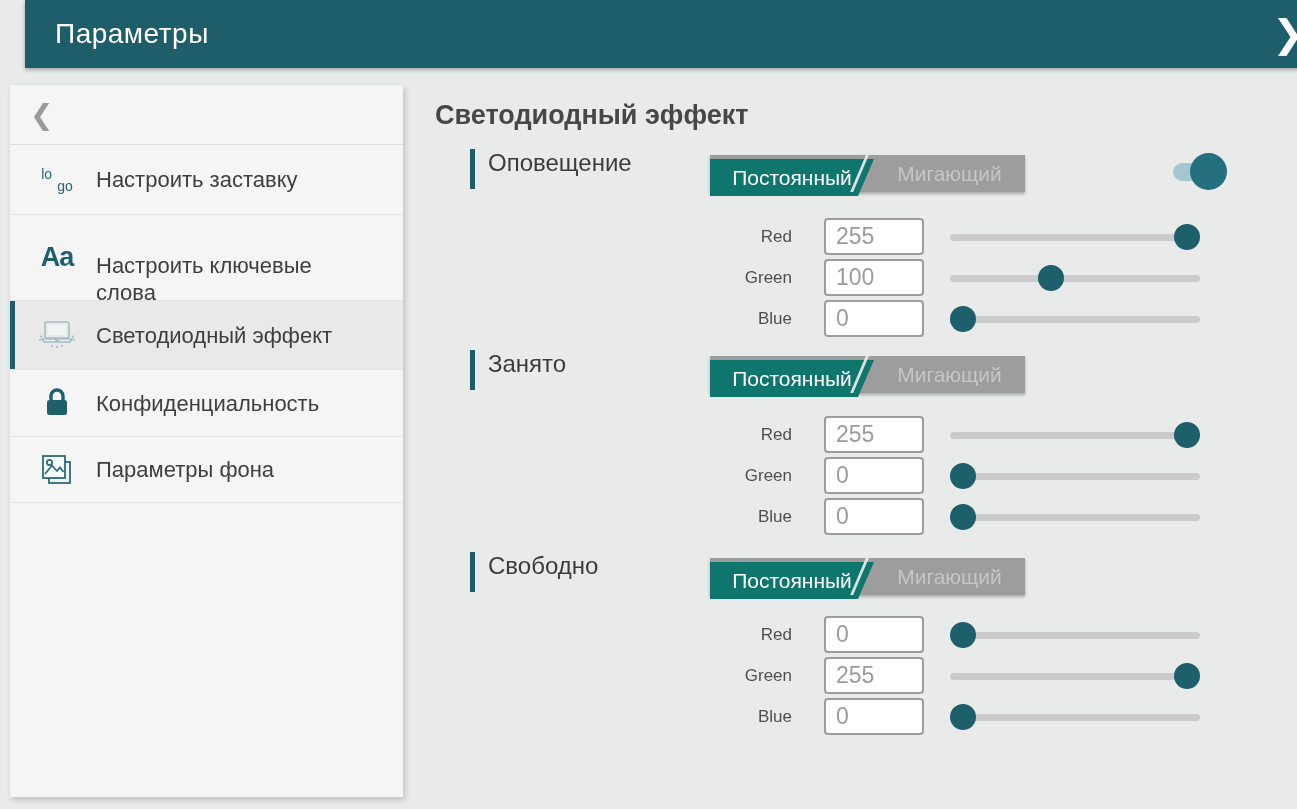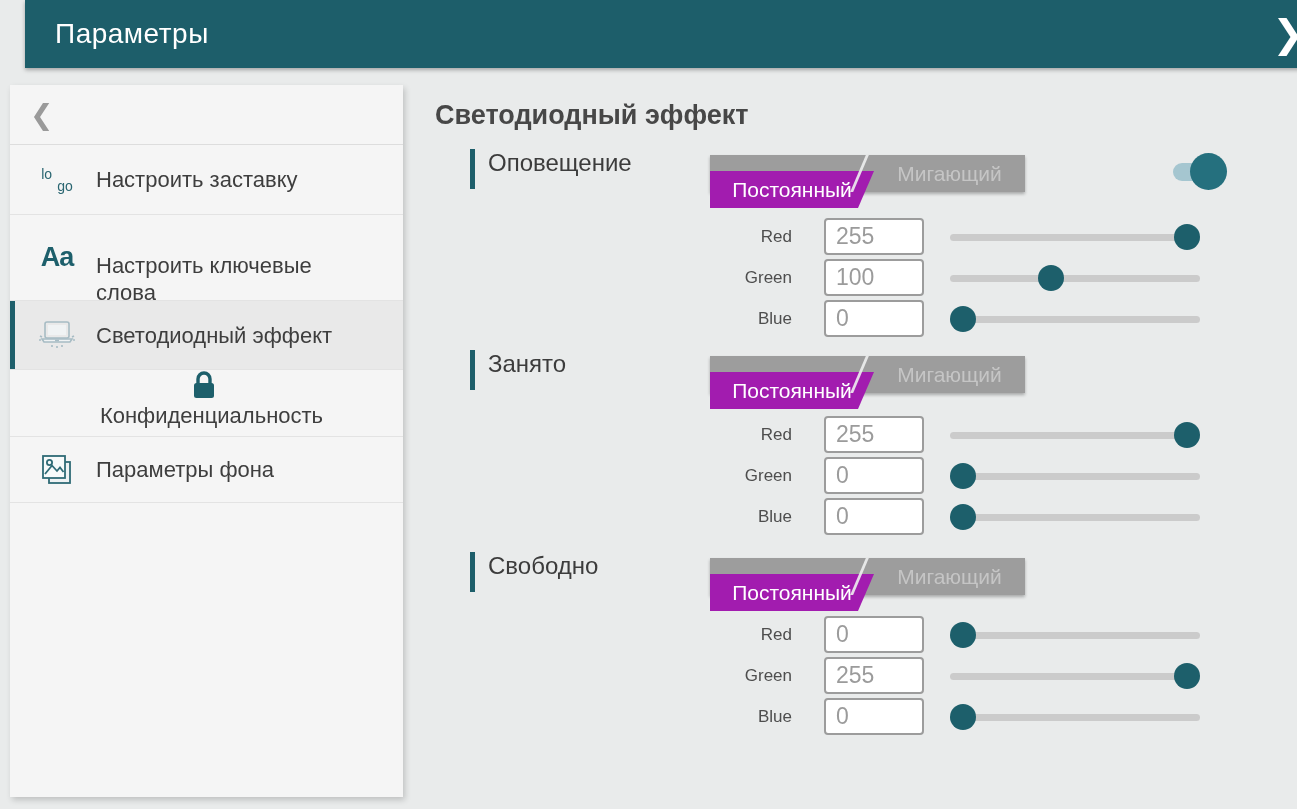--- a/index.html
+++ b/index.html
@@ -34,21 +34,21 @@
   .nav-item {
     position:relative; display:flex; align-items:center;
     border-bottom:1px solid #e3e3e3; cursor:pointer; padding:0 14px 0 24px;
   }
   .nav-item .icon-box { width:46px; min-width:46px; display:flex; align-items:center; justify-content:center; margin-right:16px; }
   .nav-item .nav-label { font-size:22px; color:#3e3e3e; line-height:27px; }
   .item-1 { height:70px; }
   .item-2 { height:86px; }
   .item-2 .nav-label { max-width:280px;margin-top:42px; }
   .item-3 { height:69px; }
-  .item-4 { height:67px;flex-direction:column; }
+  .item-4 { height:67px; }
   .item-5 { height:66px; }
   .nav-item.selected { background:#e9e9e9; }
   .nav-item.selected::before {
     content:""; position:absolute; left:0; top:0; bottom:0; width:5px; background:#1d5e6a;
   }
 
   
   .logo-ic { font-size:14px; line-height:12px; color:#2a6671; font-weight:400; }
   .logo-ic .l2 { display:block; margin-left:16px; }
   .aa-ic { font-size:27px; font-weight:700; color:#1d5f6b; letter-spacing:-1px; }
@@ -61,22 +61,22 @@
   .sec-label { font-size:24px; color:#3c3c3c; }
   .sh1 { top:149px; } .sh2 { top:350px; } .sh3 { top:552px; }
 
   
   .seg {
     position:absolute; left:710px; width:315px; height:37px;
     background:#9d9d9d; box-shadow:0 2px 3px rgba(0,0,0,.28); cursor:pointer;
   }
   .sg1 { top:155px; } .sg2 { top:356px; } .sg3 { top:558px; }
   .seg-on {
-    position:absolute; left:0; top:16px; width:164px; height:100%;
-    background:#a21caf; color:#ffffff;
+    position:absolute; left:0; top:4px; width:164px; height:100%;
+    background:#0f766e; color:#ffffff;
     clip-path:polygon(0 0, 100% 0, calc(100% - 16px) 100%, 0 100%);
     display:flex; align-items:center; justify-content:center; font-size:21px;
   }
   .seg-div {
     position:absolute; left:148px; top:0; width:3px; height:100%;
     background:rgba(238,240,240,.9); transform:skewX(-23deg);
   }
   .seg-off {
     position:absolute; left:164px; top:0; width:151px; height:100%;
     color:#c5c5c5; display:flex; align-items:center; justify-content:center; font-size:21px;

